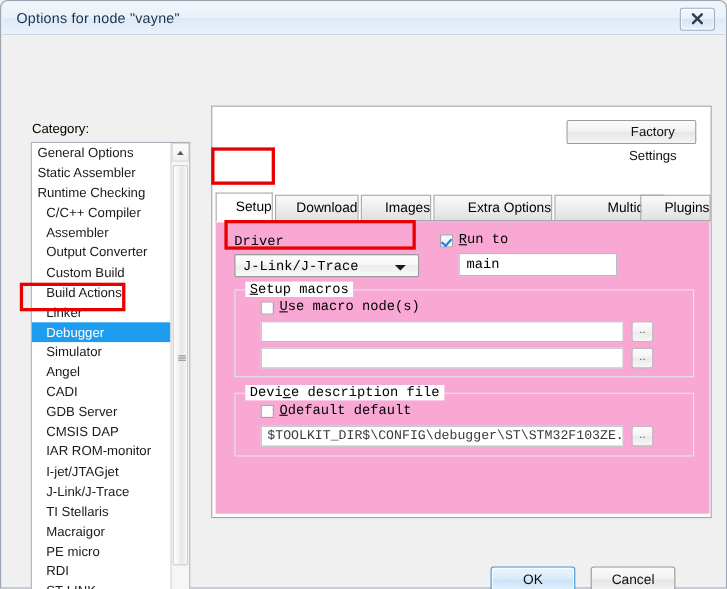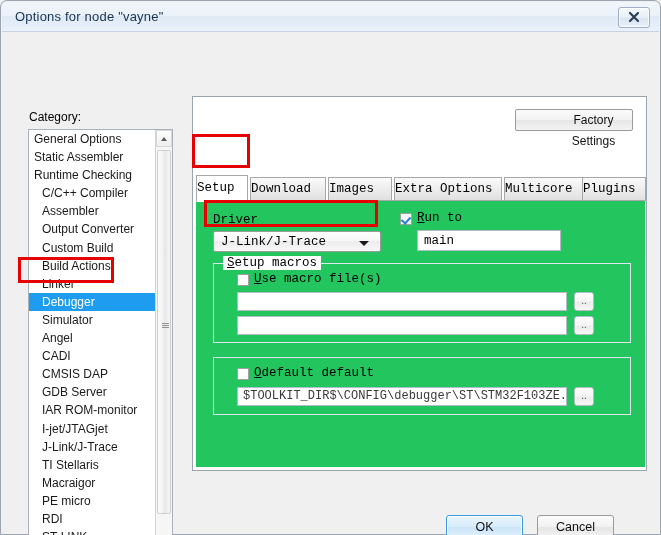--- a/index.html
+++ b/index.html
@@ -98,34 +98,34 @@
     background:linear-gradient(to bottom,#fbfbfb 0%,#f2f2f2 48%,#e6e6e6 50%,#f4f4f4 100%);
     border:1px solid #9b9b9b;border-radius:2px;
     font-size:12px;font-family:"Liberation Sans",sans-serif;color:#111;
     text-align:center;line-height:21px;cursor:pointer;box-sizing:border-box;padding-left:39px;
   }
 
   
   #tabstrip{position:absolute;left:3px;top:78px;width:449px;height:26px;}
   .tab{
     position:absolute;top:2px;height:24px;line-height:23px;
-    font-family:Liberation Mono, monospace;
-    font-size:12.5px;color:#000;text-align:left;
+    font-family:Liberation Sans, sans-serif;
+    font-size:12.5px;color:#000;text-align:right;
     background:linear-gradient(to bottom,#fafafa,#ebebeb 60%,#e0e0e0);
     border:1px solid #a7a7a7;box-sizing:border-box;cursor:pointer;
     white-space:nowrap;
   }
   .tab.active{
     top:0;height:27px;line-height:25px;background:#fff;border-bottom:1px solid #fff;
     font-weight:normal;z-index:3;
   }
   #tabline{position:absolute;left:3px;top:103px;width:449px;height:1px;background:#a7a7a7;}
 
   
-  #tabcontent{position:absolute;left:3px;top:104px;width:449px;height:266px;background:#22c55e;}
+  #tabcontent{position:absolute;left:3px;top:104px;width:449px;height:266px;background:#f9a8d4;}
   .mono{font-family:"Liberation Mono","DejaVu Sans Mono",monospace;font-size:12.5px;color:#000;}
 
   #driver-label{position:absolute;left:17px;top:12px;}
   #driver-select{
     position:absolute;left:17px;top:30px;width:168px;height:21px;
     background:linear-gradient(to bottom,#fefefe 0%,#f6f6f6 48%,#ececec 50%,#f8f8f8 100%);
     border:1px solid #9b9b9b;border-radius:2px;box-sizing:border-box;cursor:pointer;
   }
   #driver-value{position:absolute;left:7px;top:3px;}
   #driver-arrow{
@@ -233,22 +233,22 @@
           <div class="cat-item indent">C/C++ Compiler</div>
           <div class="cat-item indent">Assembler</div>
           <div class="cat-item indent">Output Converter</div>
           <div class="cat-item indent">Custom Build</div>
           <div class="cat-item indent">Build Actions</div>
           <div class="cat-item indent">Linker</div>
           <div class="cat-item indent sel">Debugger</div>
           <div class="cat-item indent">Simulator</div>
           <div class="cat-item indent">Angel</div>
           <div class="cat-item indent">CADI</div>
+          <div class="cat-item indent">GDB Server</div>
           <div class="cat-item indent">CMSIS DAP</div>
-          <div class="cat-item indent">GDB Server</div>
           <div class="cat-item indent">IAR ROM-monitor</div>
           <div class="cat-item indent">I-jet/JTAGjet</div>
           <div class="cat-item indent">J-Link/J-Trace</div>
           <div class="cat-item indent">TI Stellaris</div>
           <div class="cat-item indent">Macraigor</div>
           <div class="cat-item indent">PE micro</div>
           <div class="cat-item indent">RDI</div>
           <div class="cat-item indent">ST-LINK</div>
         </div>
       <div id="cat-scroll">
@@ -290,28 +290,29 @@
 
         <div id="runto-chk" class="chk on"></div>
         <div id="runto-label" class="mono"><u>R</u><span>un to</span></div>
         <div id="runto-input">
           <span id="runto-value" class="mono">main</span>
         </div>
 
         <div id="grp-macros" class="group">
           <span class="group-title mono"><u>S</u><span>etup macros</span></span>
           <div id="macro-chk" class="chk"></div>
-          <div id="macro-label" class="mono"><u>U</u><span>se macro file(s)</span></div>
+          <div id="macro-label" class="mono"><u>U</u><span>se macro node(s)</span></div>
           <div id="macro-f1" class="txtfield"></div>
           <div id="macro-b1" class="browse">..</div>
           <div id="macro-f2" class="txtfield"></div>
           <div id="macro-b2" class="browse">..</div>
         </div>
 
         <div id="grp-ddf" class="group">
+          <span class="group-title mono">Devi<u>c</u><span>e description file</span></span>
           <div id="ddf-chk" class="chk"></div>
           <div id="ddf-label" class="mono"><u>O</u><span>default default</span></div>
           <div id="ddf-field" class="txtfield">$TOOLKIT_DIR$\CONFIG\debugger\ST\STM32F103ZE.ddf</div>
           <div id="ddf-browse" class="browse">..</div>
         </div>
 
       </div>
     </div>
 
     <div id="ok-btn" class="btn">OK</div>

